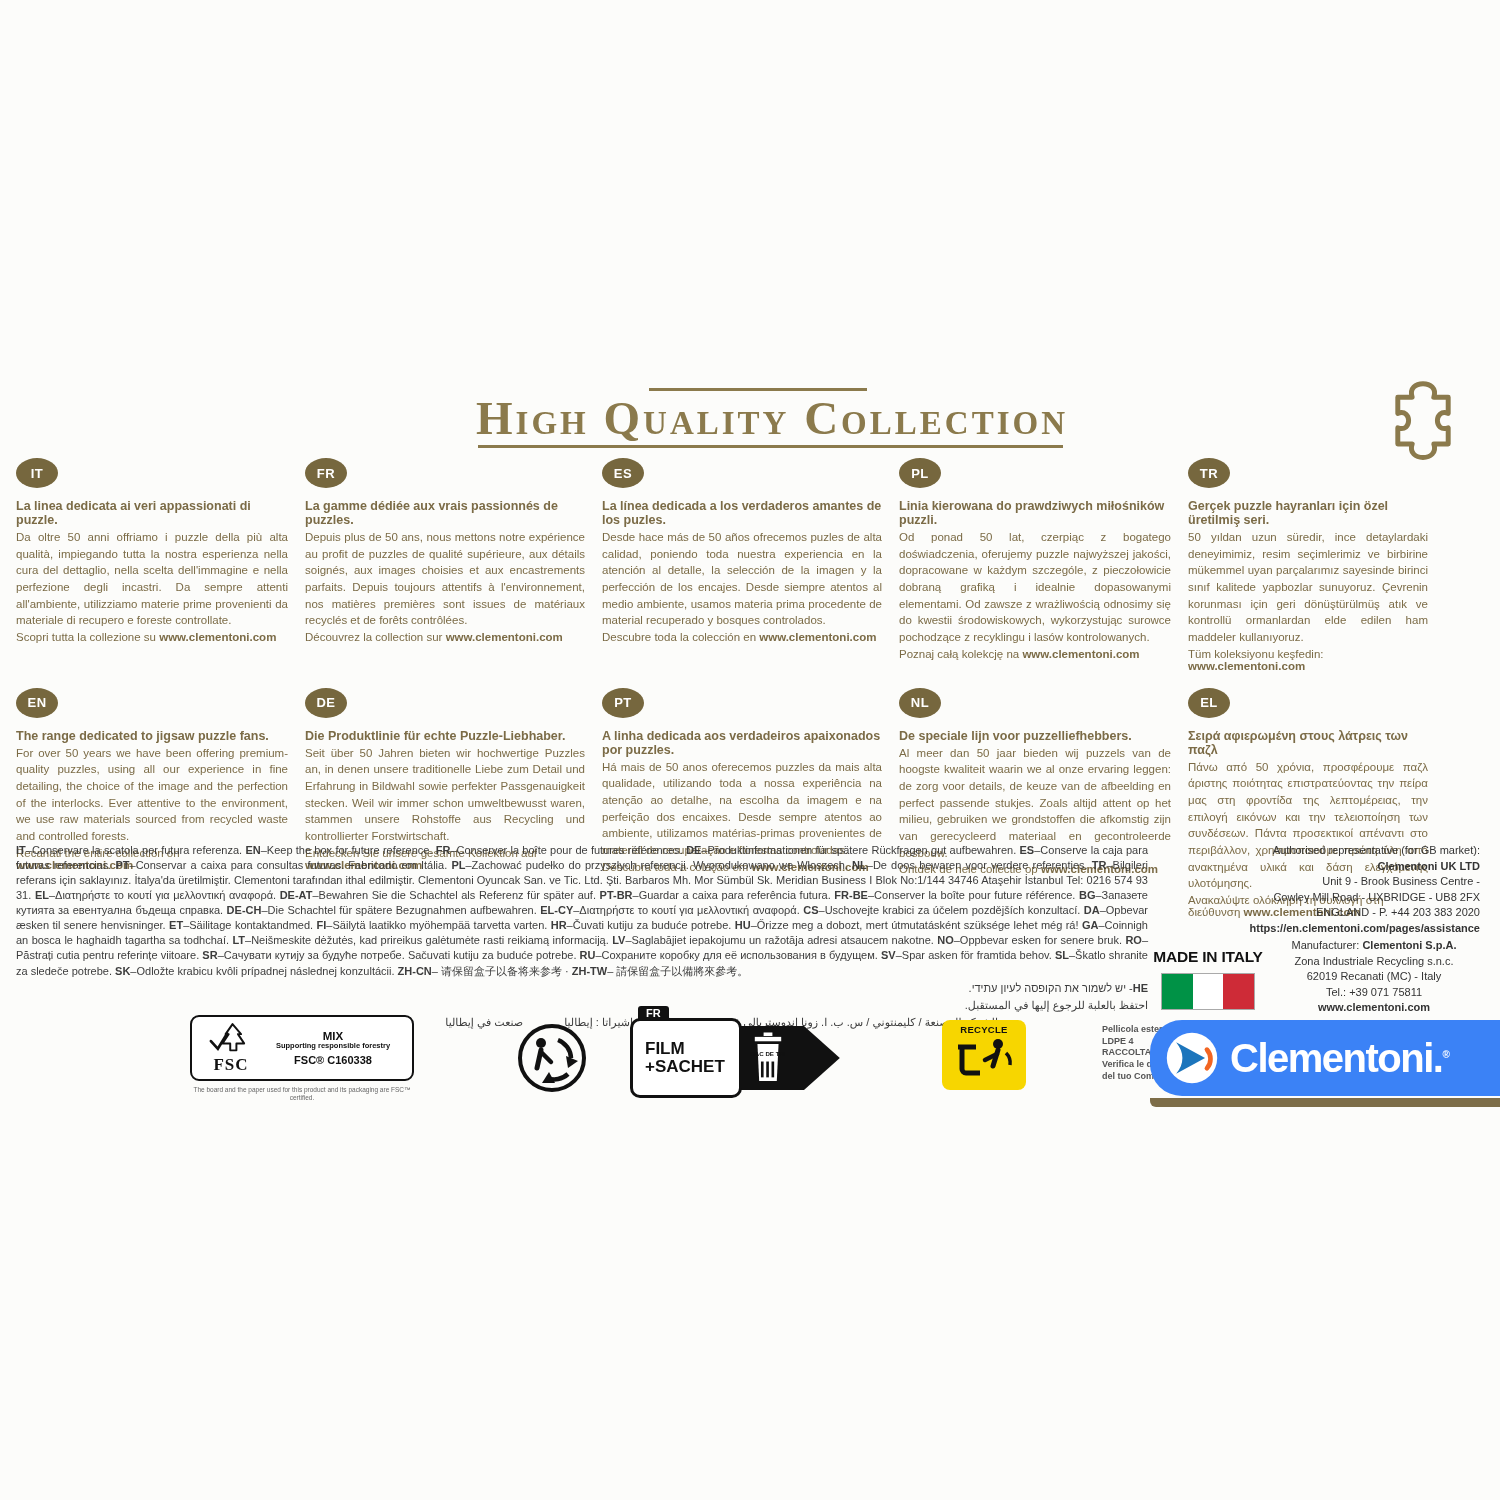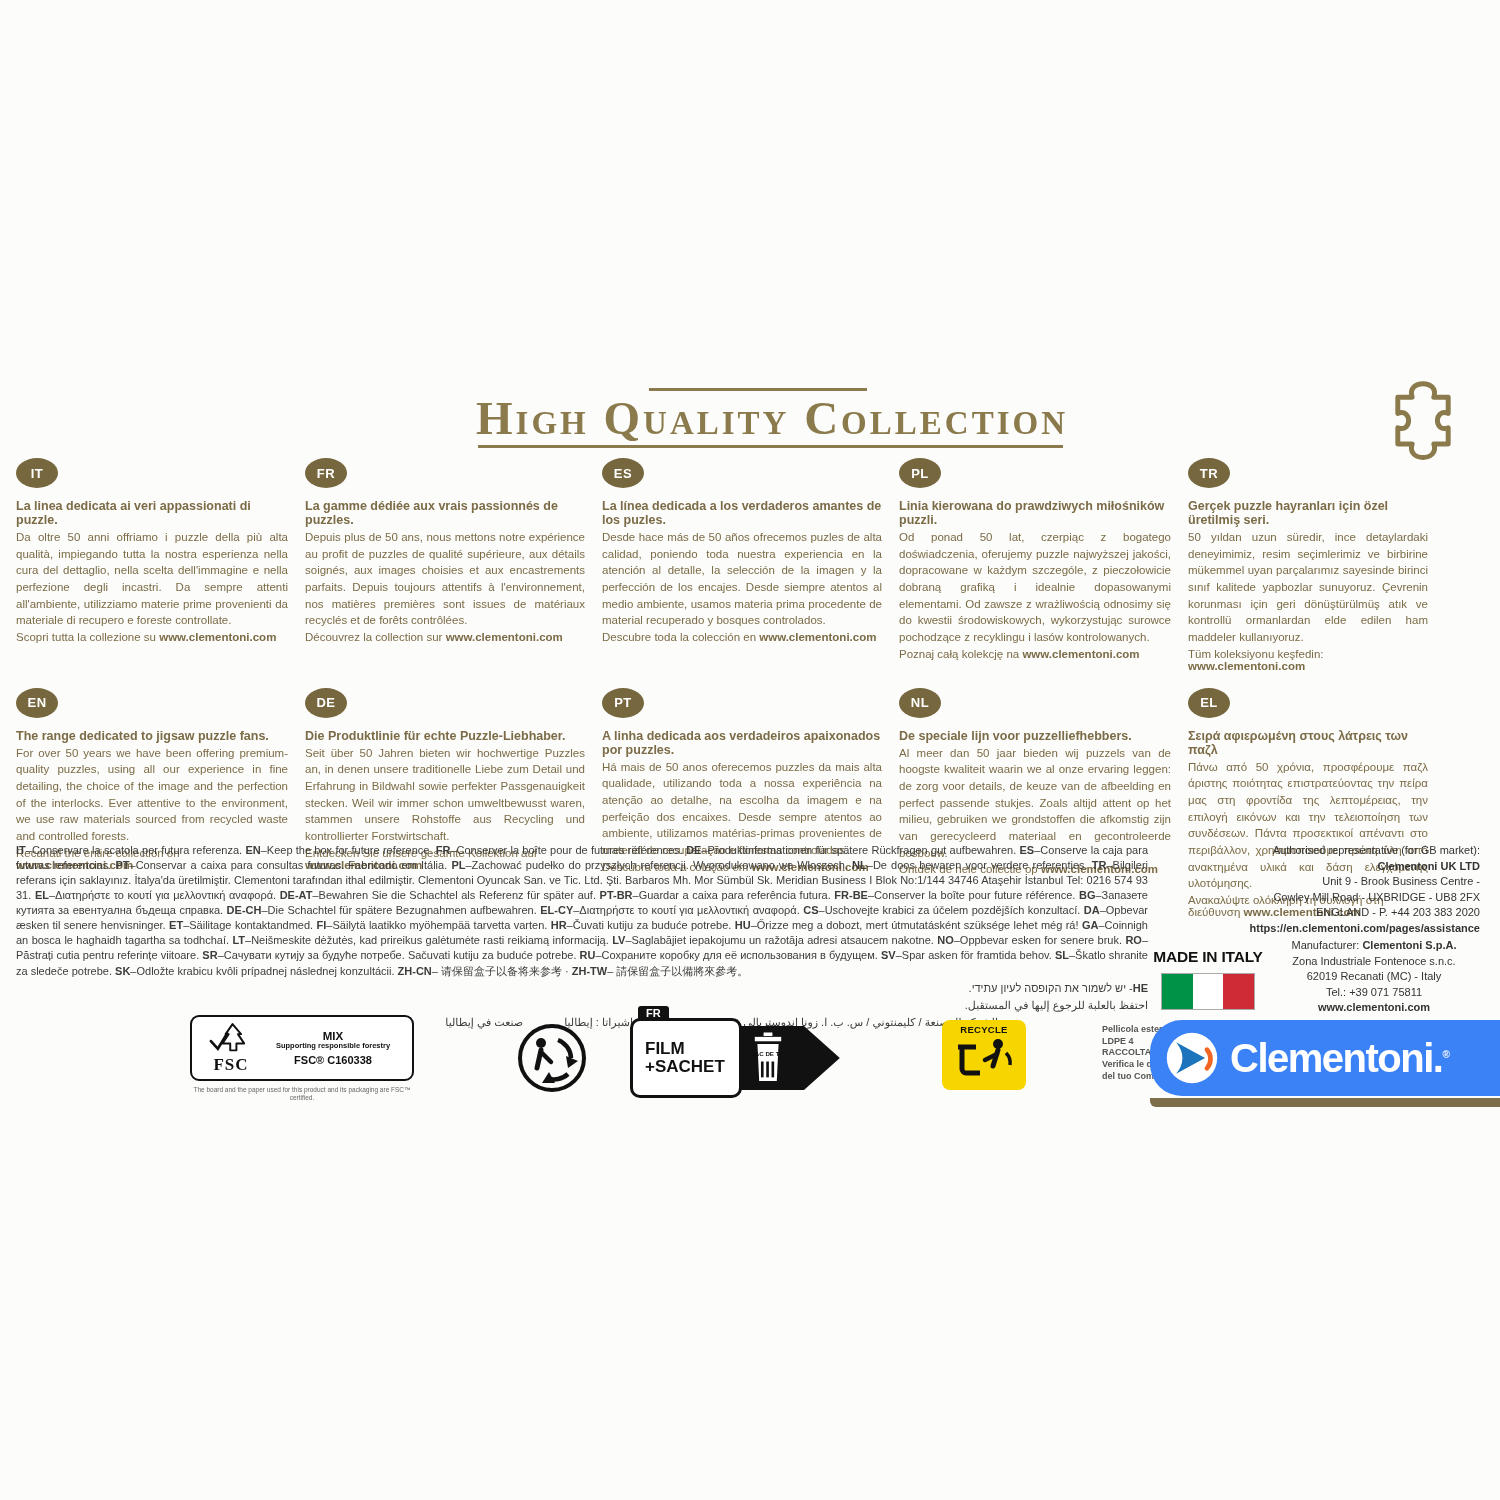--- a/index.html
+++ b/index.html
@@ -240,21 +240,21 @@
   <div>Authorised representative (for GB market):</div>
   <div><b>Clementoni UK LTD</b></div>
   <div>Unit 9 - Brook Business Centre -</div>
   <div>Cowley Mill Road - UXBRIDGE - UB8 2FX</div>
   <div>ENGLAND - P. +44 203 383 2020</div>
   <div><b>https://en.clementoni.com/pages/assistance</b></div>
 </div>
 
 <div class="mfr-block">
   <div><span>Manufacturer: </span><b>Clementoni S.p.A.</b></div>
-  <div>Zona Industriale Fontenoce s.n.c.</div>
+  <div>Zona Industriale Recycling s.n.c.</div>
   <div>62019 Recanati (MC) - Italy</div>
   <div>Tel.: +39 071 75811</div>
   <div><b>www.clementoni.com</b></div>
 </div>
 
 <div class="made-italy">
   <div class="made-italy-label">MADE IN ITALY</div>
   <div class="flag">
       <div class="g"></div>
       <div class="w"></div>

